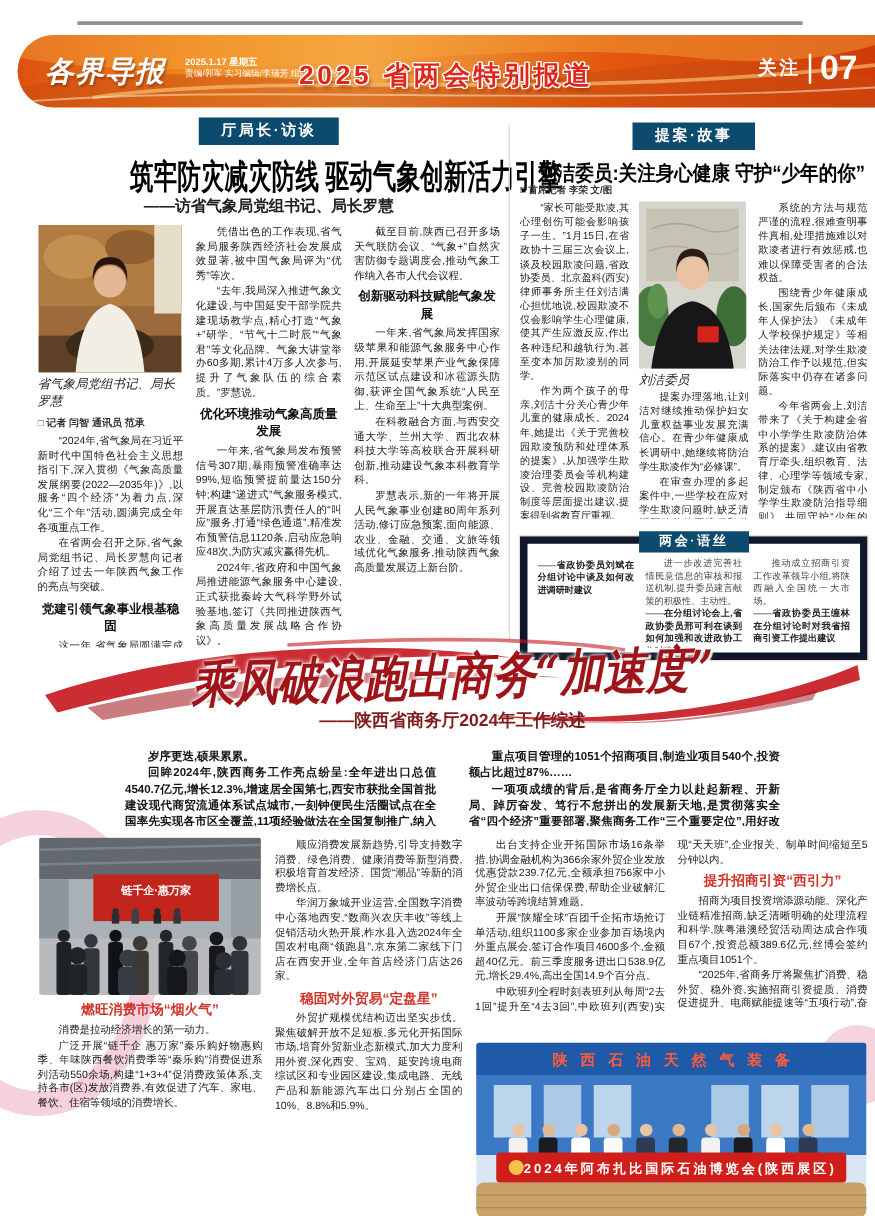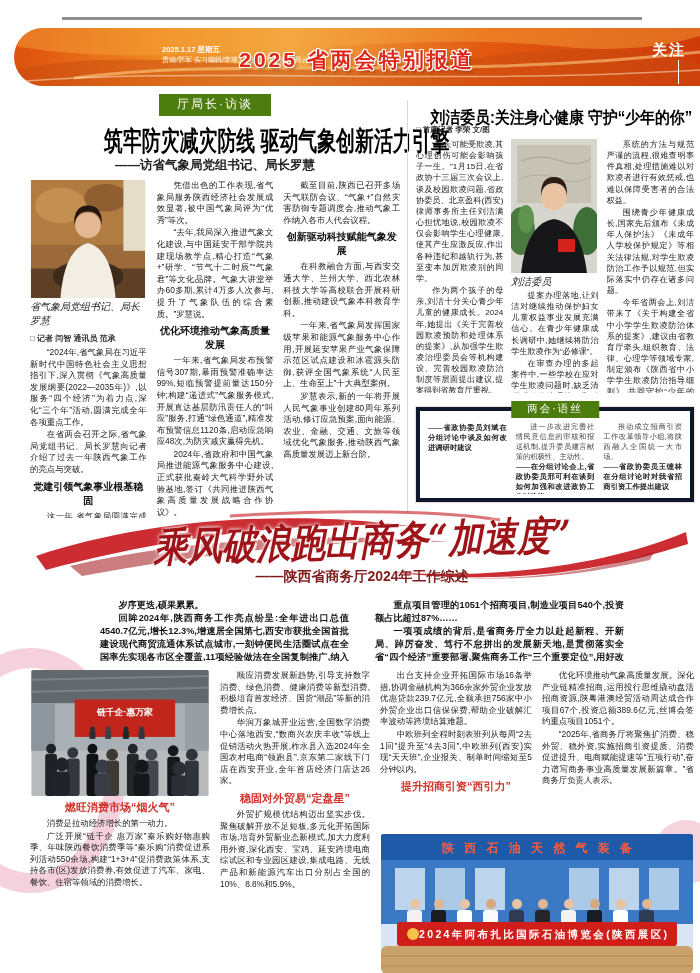--- a/index.html
+++ b/index.html
@@ -10,35 +10,35 @@
   .top-rule{position:absolute;top:17px;left:62px;right:58px;height:3px;background:#8f8f8f;}
 
   
   .banner{position:absolute;top:28px;left:14px;right:0;height:58px;
           background:linear-gradient(96deg,#dd4f0e 0%,#ef8a22 22%,#f3a845 40%,#e2590f 68%,#cf3a08 100%);
           border-radius:30px 0 0 30px;overflow:hidden;}
   .banner-waves{position:absolute;inset:0;width:100%;height:100%;}
   .logo{position:absolute;left:22px;top:14px;font-family:"DejaVu Serif","Liberation Serif",serif;
         font-style:italic;font-weight:bold;font-size:23px;color:#fff;letter-spacing:1px;
         text-shadow:1px 1px 2px rgba(120,40,0,.6);}
-  .m-meta{position:absolute;left:148px;top:16px;color:#fff;line-height:1.5;}
+  .m-meta{position:absolute;left:134px;top:16px;color:#fff;line-height:1.5;}
   .m-date{font-size:7.5px;font-weight:bold;}
   .m-staff{font-size:7px;opacity:.95;}
   .b-title{position:absolute;left:50%;top:50%;transform:translate(-50%,-38%);
            font-size:21px;font-weight:900;letter-spacing:3px;color:#e0251a;white-space:nowrap;
            text-shadow:1px 0 0 #fff,-1px 0 0 #fff,0 1px 0 #fff,0 -1px 0 #fff,1px 1px 0 #fff,
                        -1px -1px 0 #fff,1px -1px 0 #fff,-1px 1px 0 #fff,2px 3px 3px rgba(110,30,0,.45);}
-  .page-tag{position:absolute;right:14px;top:13px;display:flex;align-items:flex-end;color:#fff;flex-direction:column;}
+  .page-tag{position:absolute;right:14px;top:13px;display:flex;align-items:center;color:#fff;}
   .pt-sec{font-size:15px;font-weight:bold;letter-spacing:2px;}
   .pt-div{width:1.5px;height:24px;background:#fff;margin:0 7px;}
   .pt-num{font-size:27px;font-weight:700;line-height:1;}
 
   
   .badge-row{text-align:center;}
-  .badge{display:inline-block;background:#4d7c0f;color:#fff;font-weight:normal;font-size:12px;
+  .badge{display:inline-block;background:#0c4a6e;color:#fff;font-weight:bold;font-size:12px;
          letter-spacing:2px;padding:2px 18px 3px;}
   .byline{font-size:8px;font-weight:bold;color:#333;margin:4px 0 3px;}
   .photo-cap{font-size:10px;color:#222;padding:2px 0 1px;font-style:italic;}
   .col p,.para{font-size:8.4px;line-height:1.38;text-align:justify;text-indent:2em;margin:0 0 1px;}
   .sec-h{font-size:10px;font-weight:700;text-align:center;margin:4px 0 3px;color:#111;}
   .sec-h.red{color:#d0342c;font-size:11px;}
   svg{display:block;}
 
   
   .weather{position:absolute;left:30px;top:94px;width:370px;}
@@ -54,21 +54,21 @@
   .proposal{position:absolute;left:416px;top:98px;width:278px;}
   .p-headline{margin:3px 0 0;text-align:center;height:22px;}
   .p-headline span{display:inline-block;white-space:nowrap;font-size:16.5px;font-weight:900;
                    color:#000;transform:scaleX(.9);transform-origin:center;}
   .p-byline{font-size:7.6px;font-weight:bold;color:#333;margin:2px 0 4px;}
   .p-cols{display:flex;gap:8px;height:254px;overflow:hidden;}
   .p-cols .col{flex:1;min-width:0;}
   .p-cols .col p{font-size:8.1px;}
 
   
-  .quotes{position:relative;margin-top:14px;border:4px solid #0f172a;outline:1px solid #f3dbd8;
+  .quotes{position:relative;margin-top:14px;border:6px solid #0f172a;outline:1px solid #f3dbd8;
           padding:11px 8px 4px;}
   .q-badge{position:absolute;top:-10px;left:50%;transform:translateX(-50%);font-size:10.5px;
            padding:1px 16px 2px;}
   .q-cols{display:flex;gap:9px;height:72px;overflow:hidden;}
   .q-item{flex:1;min-width:0;}
   .q-text{font-family:"Liberation Serif","DejaVu Serif",serif;font-size:7.3px;line-height:1.35;
           color:#444;text-indent:2em;text-align:justify;margin:0;}
   .q-attr{font-family:"Liberation Serif","DejaVu Serif",serif;font-size:7.3px;line-height:1.35;
           font-weight:bold;color:#222;text-align:justify;margin:1px 0 0;}
   .q-credit{font-size:7.3px;font-weight:bold;color:#222;text-align:right;margin:2px 0 0;}
@@ -112,20 +112,21 @@
 
   <div class="top-rule"></div>
 
   <header class="banner">
     <svg class="banner-waves" viewBox="0 0 686 58" preserveAspectRatio="none">
       <path d="M0 42 C140 12 300 58 450 32 C560 14 640 22 686 36 L686 58 L0 58 Z" fill="#c84a10" opacity=".5"></path>
       <path d="M0 18 C160 46 360 0 540 18 C610 26 660 16 686 8 L686 0 L0 0 Z" fill="#f6a63c" opacity=".45"></path>
       <path d="M60 50 C220 28 420 54 686 24" stroke="#ffd98e" stroke-width="3" fill="none" opacity=".55"></path>
       <path d="M0 54 C180 38 420 58 686 42" stroke="#fff3d8" stroke-width="1.5" fill="none" opacity=".5"></path>
     </svg>
+    <div class="logo">各界导报</div>
     <div class="m-meta">
       <div class="m-date">2025.1.17 星期五</div>
       <div class="m-staff">责编/郭军 实习编辑/李瑞芳 组版/师维 校对/高云</div>
     </div>
     <div class="b-title">2025 省两会特别报道</div>
     <div class="page-tag">
       <span class="pt-sec">关注</span>
       <span class="pt-div"></span>
       <span class="pt-num">07</span>
     </div>
@@ -165,30 +166,33 @@
       <div class="col">
           <p class="para">凭借出色的工作表现,省气象局服务陕西经济社会发展成效显著,被中国气象局评为“优秀”等次。</p>
           <p class="para">“去年,我局深入推进气象文化建设,与中国延安干部学院共建现场教学点,精心打造“气象+”研学、“节气十二时辰”“气象君”等文化品牌。气象大讲堂举办60多期,累计4万多人次参与,提升了气象队伍的综合素质。”罗慧说。</p>
           <h3 class="sec-h">优化环境推动气象高质量发展</h3>
           <p class="para">一年来,省气象局发布预警信号307期,暴雨预警准确率达99%,短临预警提前量达150分钟;构建“递进式”气象服务模式,开展直达基层防汛责任人的“叫应”服务,打通“绿色通道”,精准发布预警信息1120条,启动应急响应48次,为防灾减灾赢得先机。</p>
           <p class="para">2024年,省政府和中国气象局推进能源气象服务中心建设,正式获批秦岭大气科学野外试验基地,签订《共同推进陕西气象高质量发展战略合作协议》。</p>
         </div>
       <div class="col">
           <p class="para">截至目前,陕西已召开多场天气联防会议、“气象+”自然灾害防御专题调度会,推动气象工作纳入各市人代会议程。</p>
           <h3 class="sec-h">创新驱动科技赋能气象发展</h3>
+          <p class="para">一年来,省气象局发挥国家级苹果和能源气象服务中心作用,开展延安苹果产业气象保障示范区试点建设和冰雹源头防御,获评全国气象系统“人民至上、生命至上”十大典型案例。</p>
           <p class="para">在科教融合方面,与西安交通大学、兰州大学、西北农林科技大学等高校联合开展科研创新,推动建设气象本科教育学科。</p>
-          <p class="para">一年来,省气象局发挥国家级苹果和能源气象服务中心作用,开展延安苹果产业气象保障示范区试点建设和冰雹源头防御,获评全国气象系统“人民至上、生命至上”十大典型案例。</p>
           <p class="para">罗慧表示,新的一年将开展人民气象事业创建80周年系列活动,修订应急预案,面向能源、农业、金融、交通、文旅等领域优化气象服务,推动陕西气象高质量发展迈上新台阶。</p>
         </div>
     </div>
   </section>
 
   <div class="v-rule"></div>
 
   <section class="proposal">
+    <div class="badge-row">
+      <span class="badge">提案·故事</span>
+    </div>
     <h2 class="p-headline">
       <span>刘洁委员:关注身心健康 守护“少年的你”</span>
     </h2>
     <div class="p-byline">□ 首席记者 李荣 文/图</div>
     <div class="p-cols">
       <div class="col">
           <p class="para">“家长可能受欺凌,其心理创伤可能会影响孩子一生。”1月15日,在省政协十三届三次会议上,谈及校园欺凌问题,省政协委员、北京盈科(西安)律师事务所主任刘洁满心担忧地说,校园欺凌不仅会影响学生心理健康,使其产生应激反应,作出各种违纪和越轨行为,甚至变本加厉欺凌别的同学。</p>
           <p class="para">作为两个孩子的母亲,刘洁十分关心青少年儿童的健康成长。2024年,她提出《关于完善校园欺凌预防和处理体系的提案》,从加强学生欺凌治理委员会等机构建设、完善校园欺凌防治制度等层面提出建议,提案得到省教育厅重视。</p>
         </div>
       <div class="col">
@@ -317,23 +321,24 @@
       </div>
       <div class="bcol c2">
           <p class="para">顺应消费发展新趋势,引导支持数字消费、绿色消费、健康消费等新型消费,积极培育首发经济、国货“潮品”等新的消费增长点。</p>
           <p class="para">华润万象城开业运营,全国数字消费中心落地西安,“数商兴农庆丰收”等线上促销活动火热开展,柞水县入选2024年全国农村电商“领跑县”,京东第二家线下门店在西安开业,全年首店经济门店达26家。</p>
           <h3 class="sec-h red">稳固对外贸易“定盘星”</h3>
           <p class="para">外贸扩规模优结构迈出坚实步伐。聚焦破解开放不足短板,多元化开拓国际市场,培育外贸新业态新模式,加大力度利用外资,深化西安、宝鸡、延安跨境电商综试区和专业园区建设,集成电路、无线产品和新能源汽车出口分别占全国的10%、8.8%和5.9%。</p>
         </div>
       <div class="bcol cwrap">
         <div class="dual">
             <p class="para">出台支持企业开拓国际市场16条举措,协调金融机构为366余家外贸企业发放优惠贷款239.7亿元,全额承担756家中小外贸企业出口信保保费,帮助企业破解汇率波动等跨境结算难题。</p>
+            <p class="para">开展“陕耀全球”百团千企拓市场抢订单活动,组织1100多家企业参加百场境内外重点展会,签订合作项目4600多个,金额超40亿元。前三季度服务进出口538.9亿元,增长29.4%,高出全国14.9个百分点。</p>
             <p class="para">中欧班列全程时刻表班列从每周“2去1回”提升至“4去3回”,中欧班列(西安)实现“天天班”,企业报关、制单时间缩短至5分钟以内。</p>
             <h3 class="sec-h red">提升招商引资“西引力”</h3>
-            <p class="para">优化环境推动气象高质量发展。深化产业链精准招商,运用投行思维撬动盘活招商资源,陕粤港澳经贸活动周达成合作项目67个,投资总额389.6亿元,丝博会签约重点项目1051个。</p>
+            <p class="para">招商为项目投资增添源动能。深化产业链精准招商,缺乏清晰明确的处理流程和科学,陕粤港澳经贸活动周达成合作项目67个,投资总额389.6亿元,丝博会签约重点项目1051个。</p>
             <p class="para">“2025年,省商务厅将聚焦扩消费、稳外贸、稳外资,实施招商引资提质、消费促进提升、电商赋能提速等“五项行动”,奋力谱写商务事业高质量发展新篇章。”省商务厅负责人表示。</p>
           </div>
         <svg class="photo-frame" width="314" height="140" viewBox="0 0 312 140">
           <rect width="312" height="140" rx="6" fill="#d8e6f4"></rect>
           <rect y="26" width="312" height="64" fill="#3c79c4"></rect>
           <rect width="312" height="26" fill="#1f5aa8"></rect>
           <text x="156" y="18" font-size="12" fill="#ff5a3c" text-anchor="middle" font-weight="bold" textLength="190">陕西石油天然气装备</text>
           <rect x="14" y="34" width="30" height="42" fill="#bcd4ec"></rect>
             <rect x="54" y="34" width="30" height="42" fill="#aacae8"></rect>
           <rect x="94" y="34" width="30" height="42" fill="#bcd4ec"></rect>

